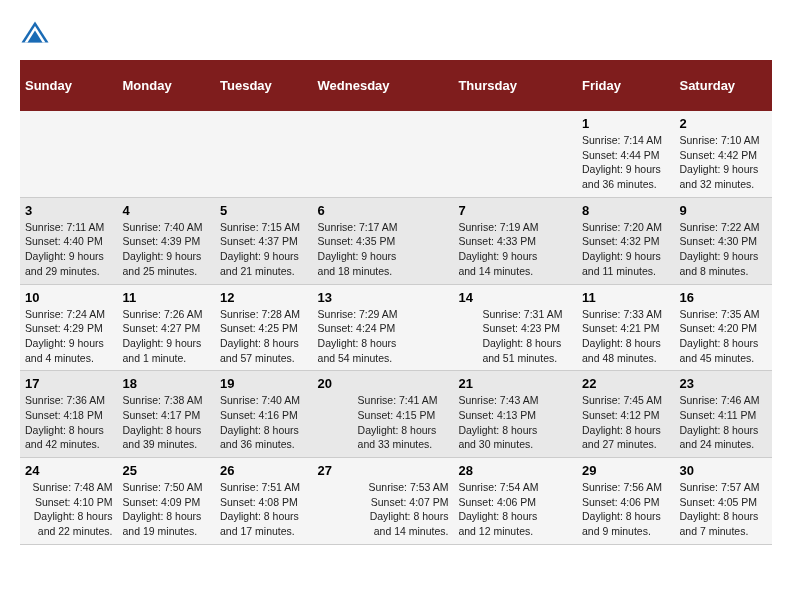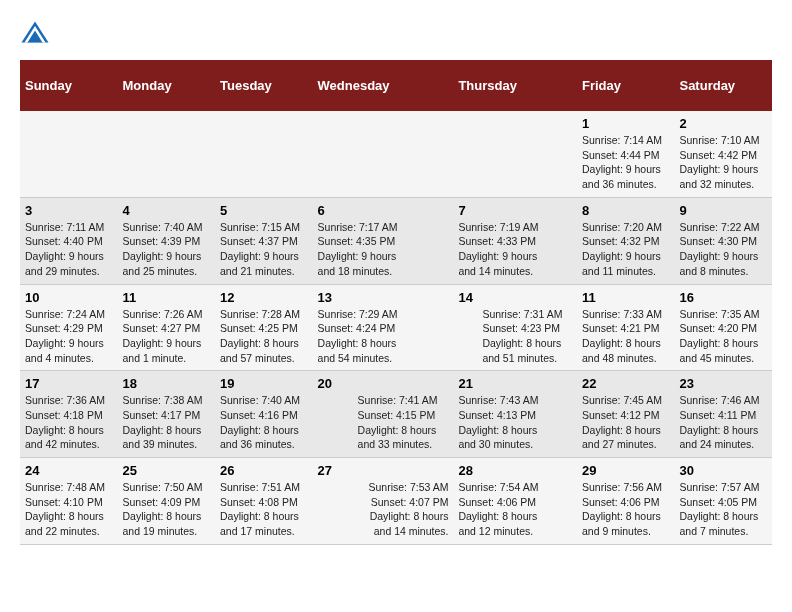--- a/index.html
+++ b/index.html
@@ -290,21 +290,21 @@
           <span class="day-num">23</span>
           <div class="day-info" style="white-space: pre-line;">Sunrise: 7:46 AM
 Sunset: 4:11 PM
 Daylight: 8 hours
 and 24 minutes.</div>
         </td>
       </tr>
       <tr>
         <td>
           <span class="day-num">24</span>
-          <div class="day-info" style="white-space: pre-line;">Sunrise: 7:48 AM
+          <div class="day-info" style="white-space: pre-line; text-align: right;">Sunrise: 7:48 AM
 Sunset: 4:10 PM
 Daylight: 8 hours
 and 22 minutes.</div>
         </td>
         <td>
           <span class="day-num">25</span>
           <div class="day-info" style="white-space: pre-line;">Sunrise: 7:50 AM
 Sunset: 4:09 PM
 Daylight: 8 hours
 and 19 minutes.</div>

